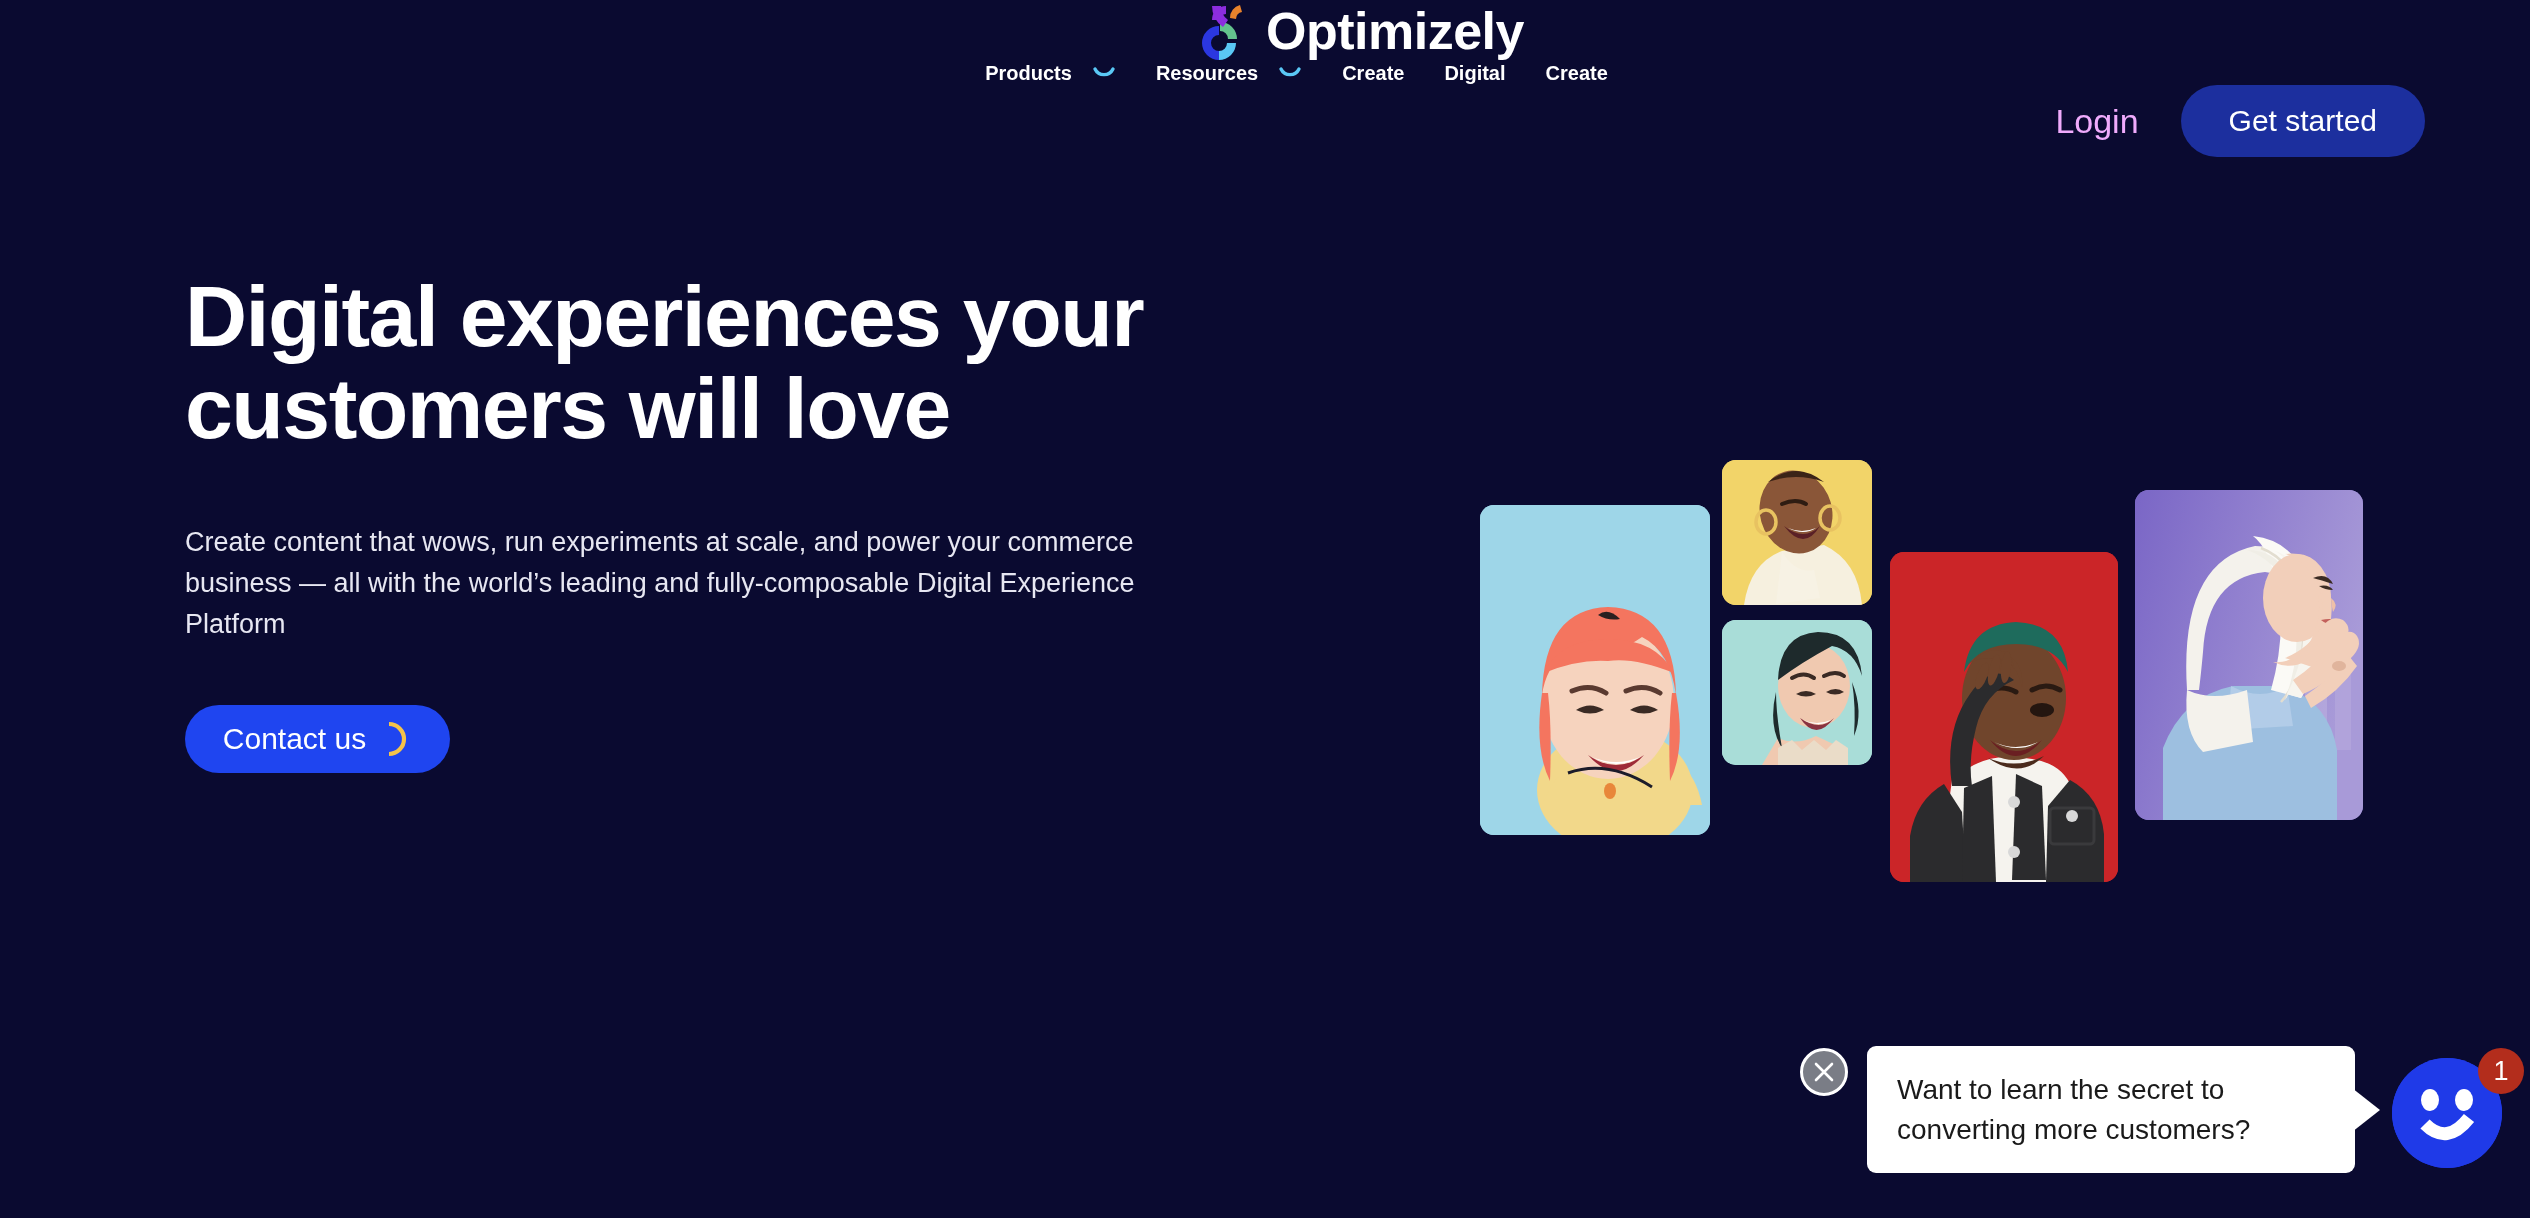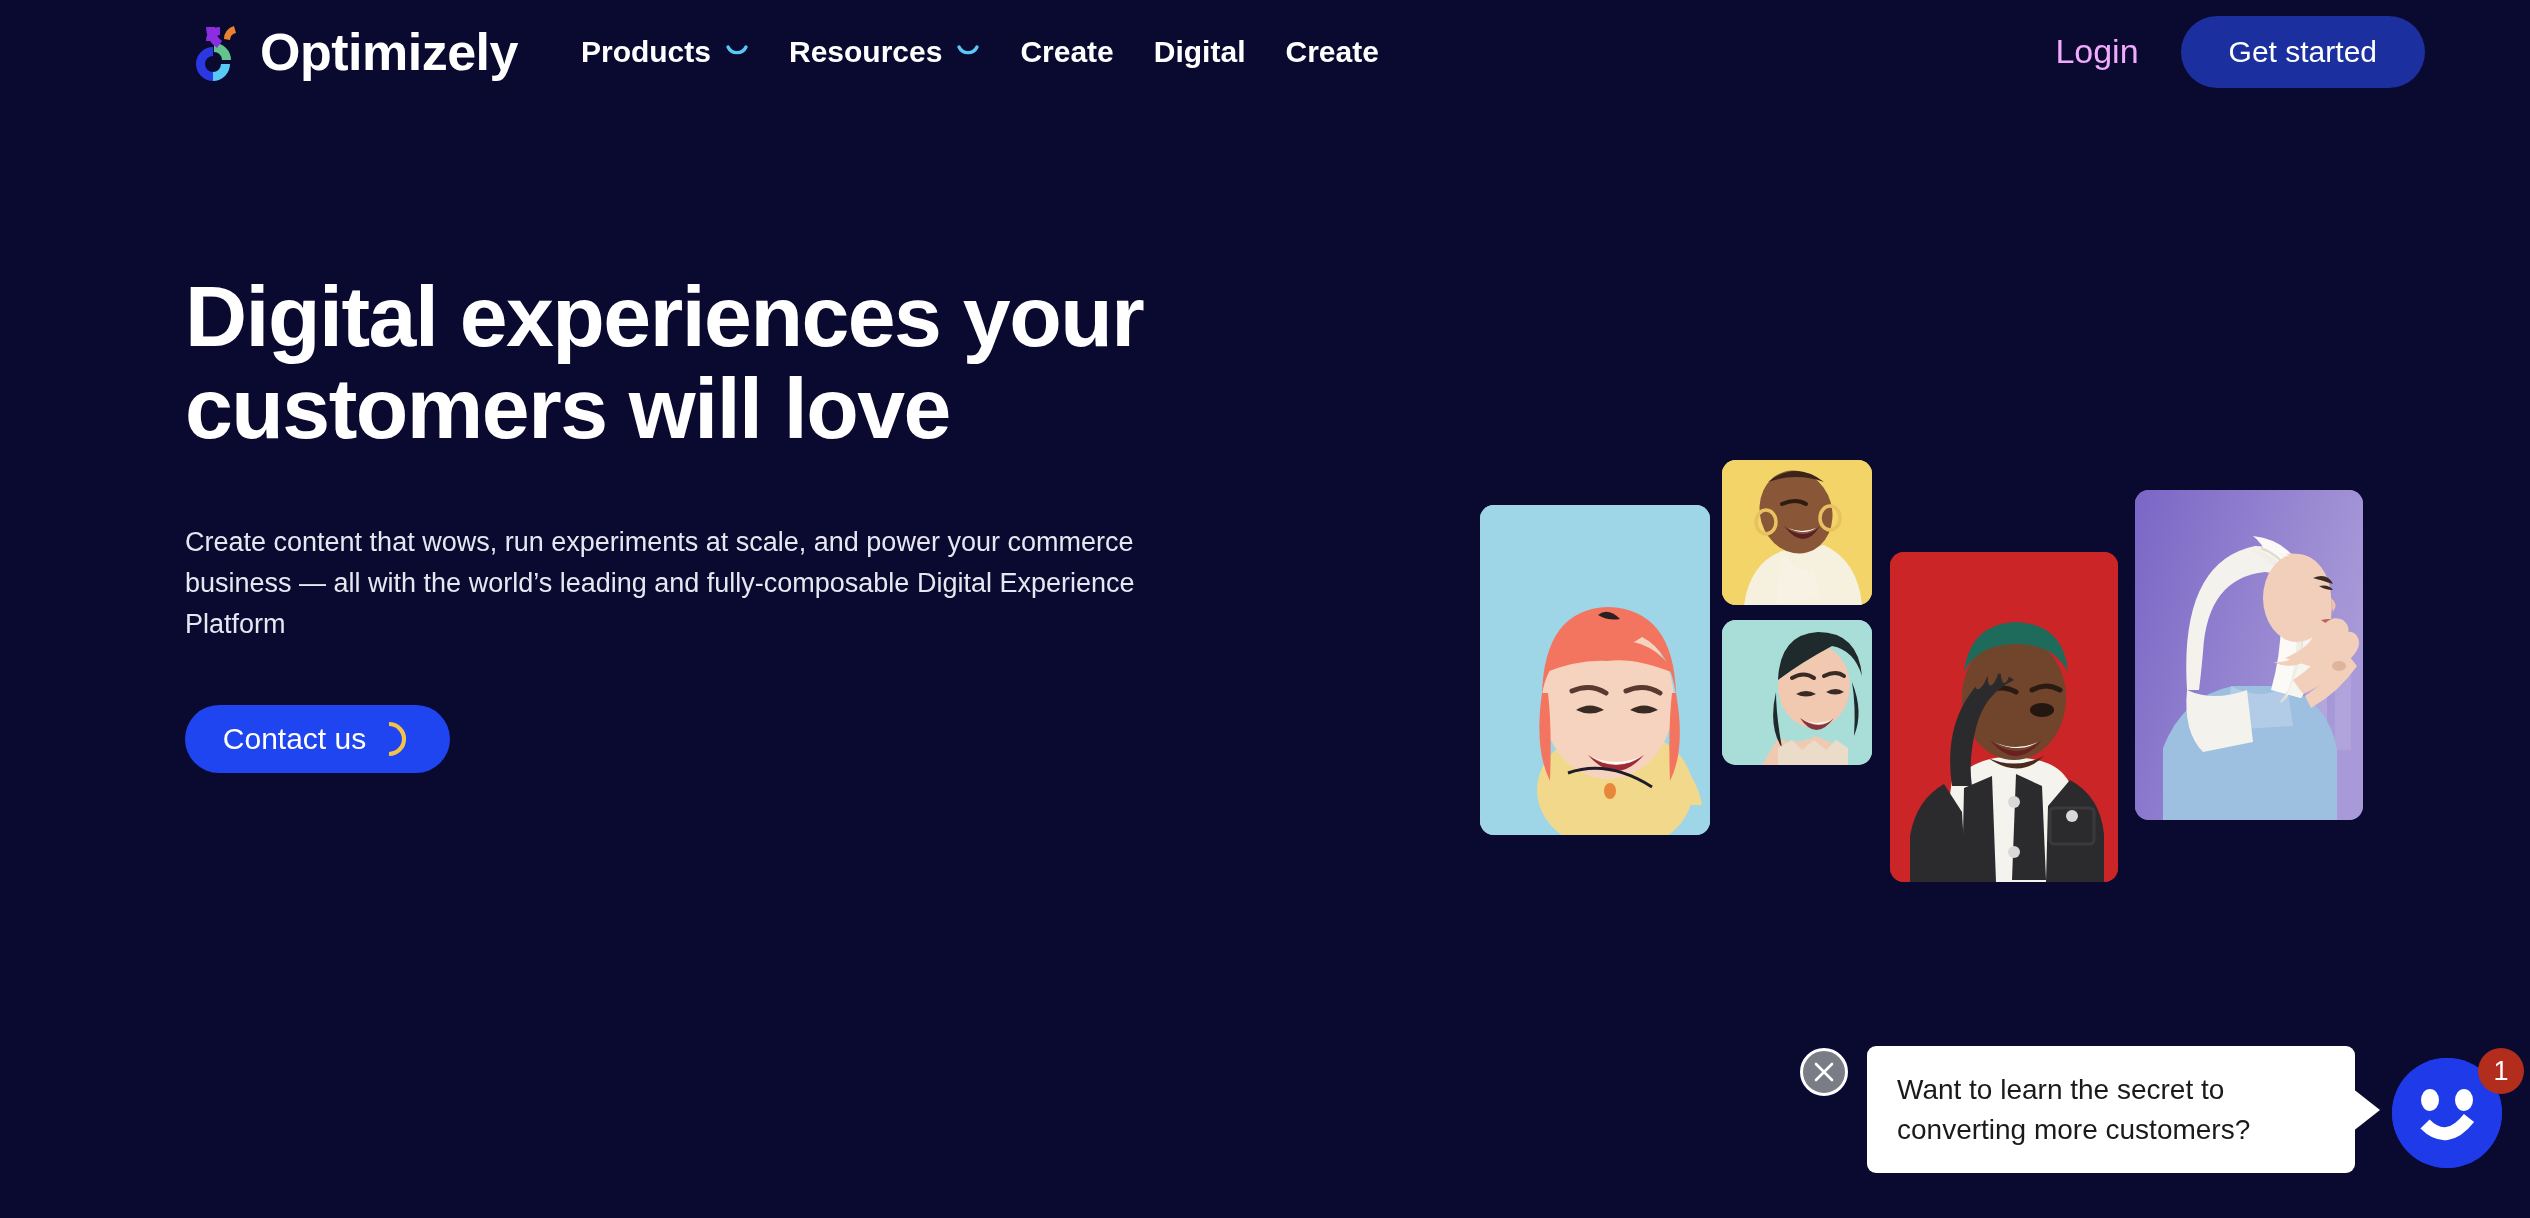--- a/index.html
+++ b/index.html
@@ -7,35 +7,35 @@
     width:2530px; height:1218px;
     background:#0a0a30;
     font-family:"Liberation Sans", sans-serif;
     overflow:hidden;
   }
 
   
   .header {
     position:absolute; top:0; left:0;
     width:2530px; height:103px;
-    display:flex; align-items:center;
+    display:flex; align-items:center;flex-direction:column;
   }
 
   .brand { display:flex; align-items:center; margin-left:185px; gap:17px; }
   .logo-mark { width:58px; height:62px; display:block; flex:0 0 auto; }
   .brand-name {
     color:#ffffff; font-size:52px; font-weight:700;
     letter-spacing:-0.5px; line-height:1;
     font-family:"Liberation Sans", sans-serif;
   }
 
   .nav { display:flex; align-items:center; margin-left:63px; gap:40px; }
   .nav-item {
-    display:flex; align-items:center; gap:14px;
-    color:#ffffff; font-size:30px; font-weight:600;
+    display:flex; align-items:center; gap:20px;
+    color:#ffffff; font-size:20px; font-weight:600;
     cursor:pointer; white-space:nowrap;
   }
   .chev { width:24px; height:16px; display:block; }
 
   .header-right {
     margin-left:auto; display:flex; align-items:center;
     gap:42px; margin-right:105px;
   }
   .login-link {
     color:#f0abfc; font-size:34px; font-weight:400; cursor:pointer;

